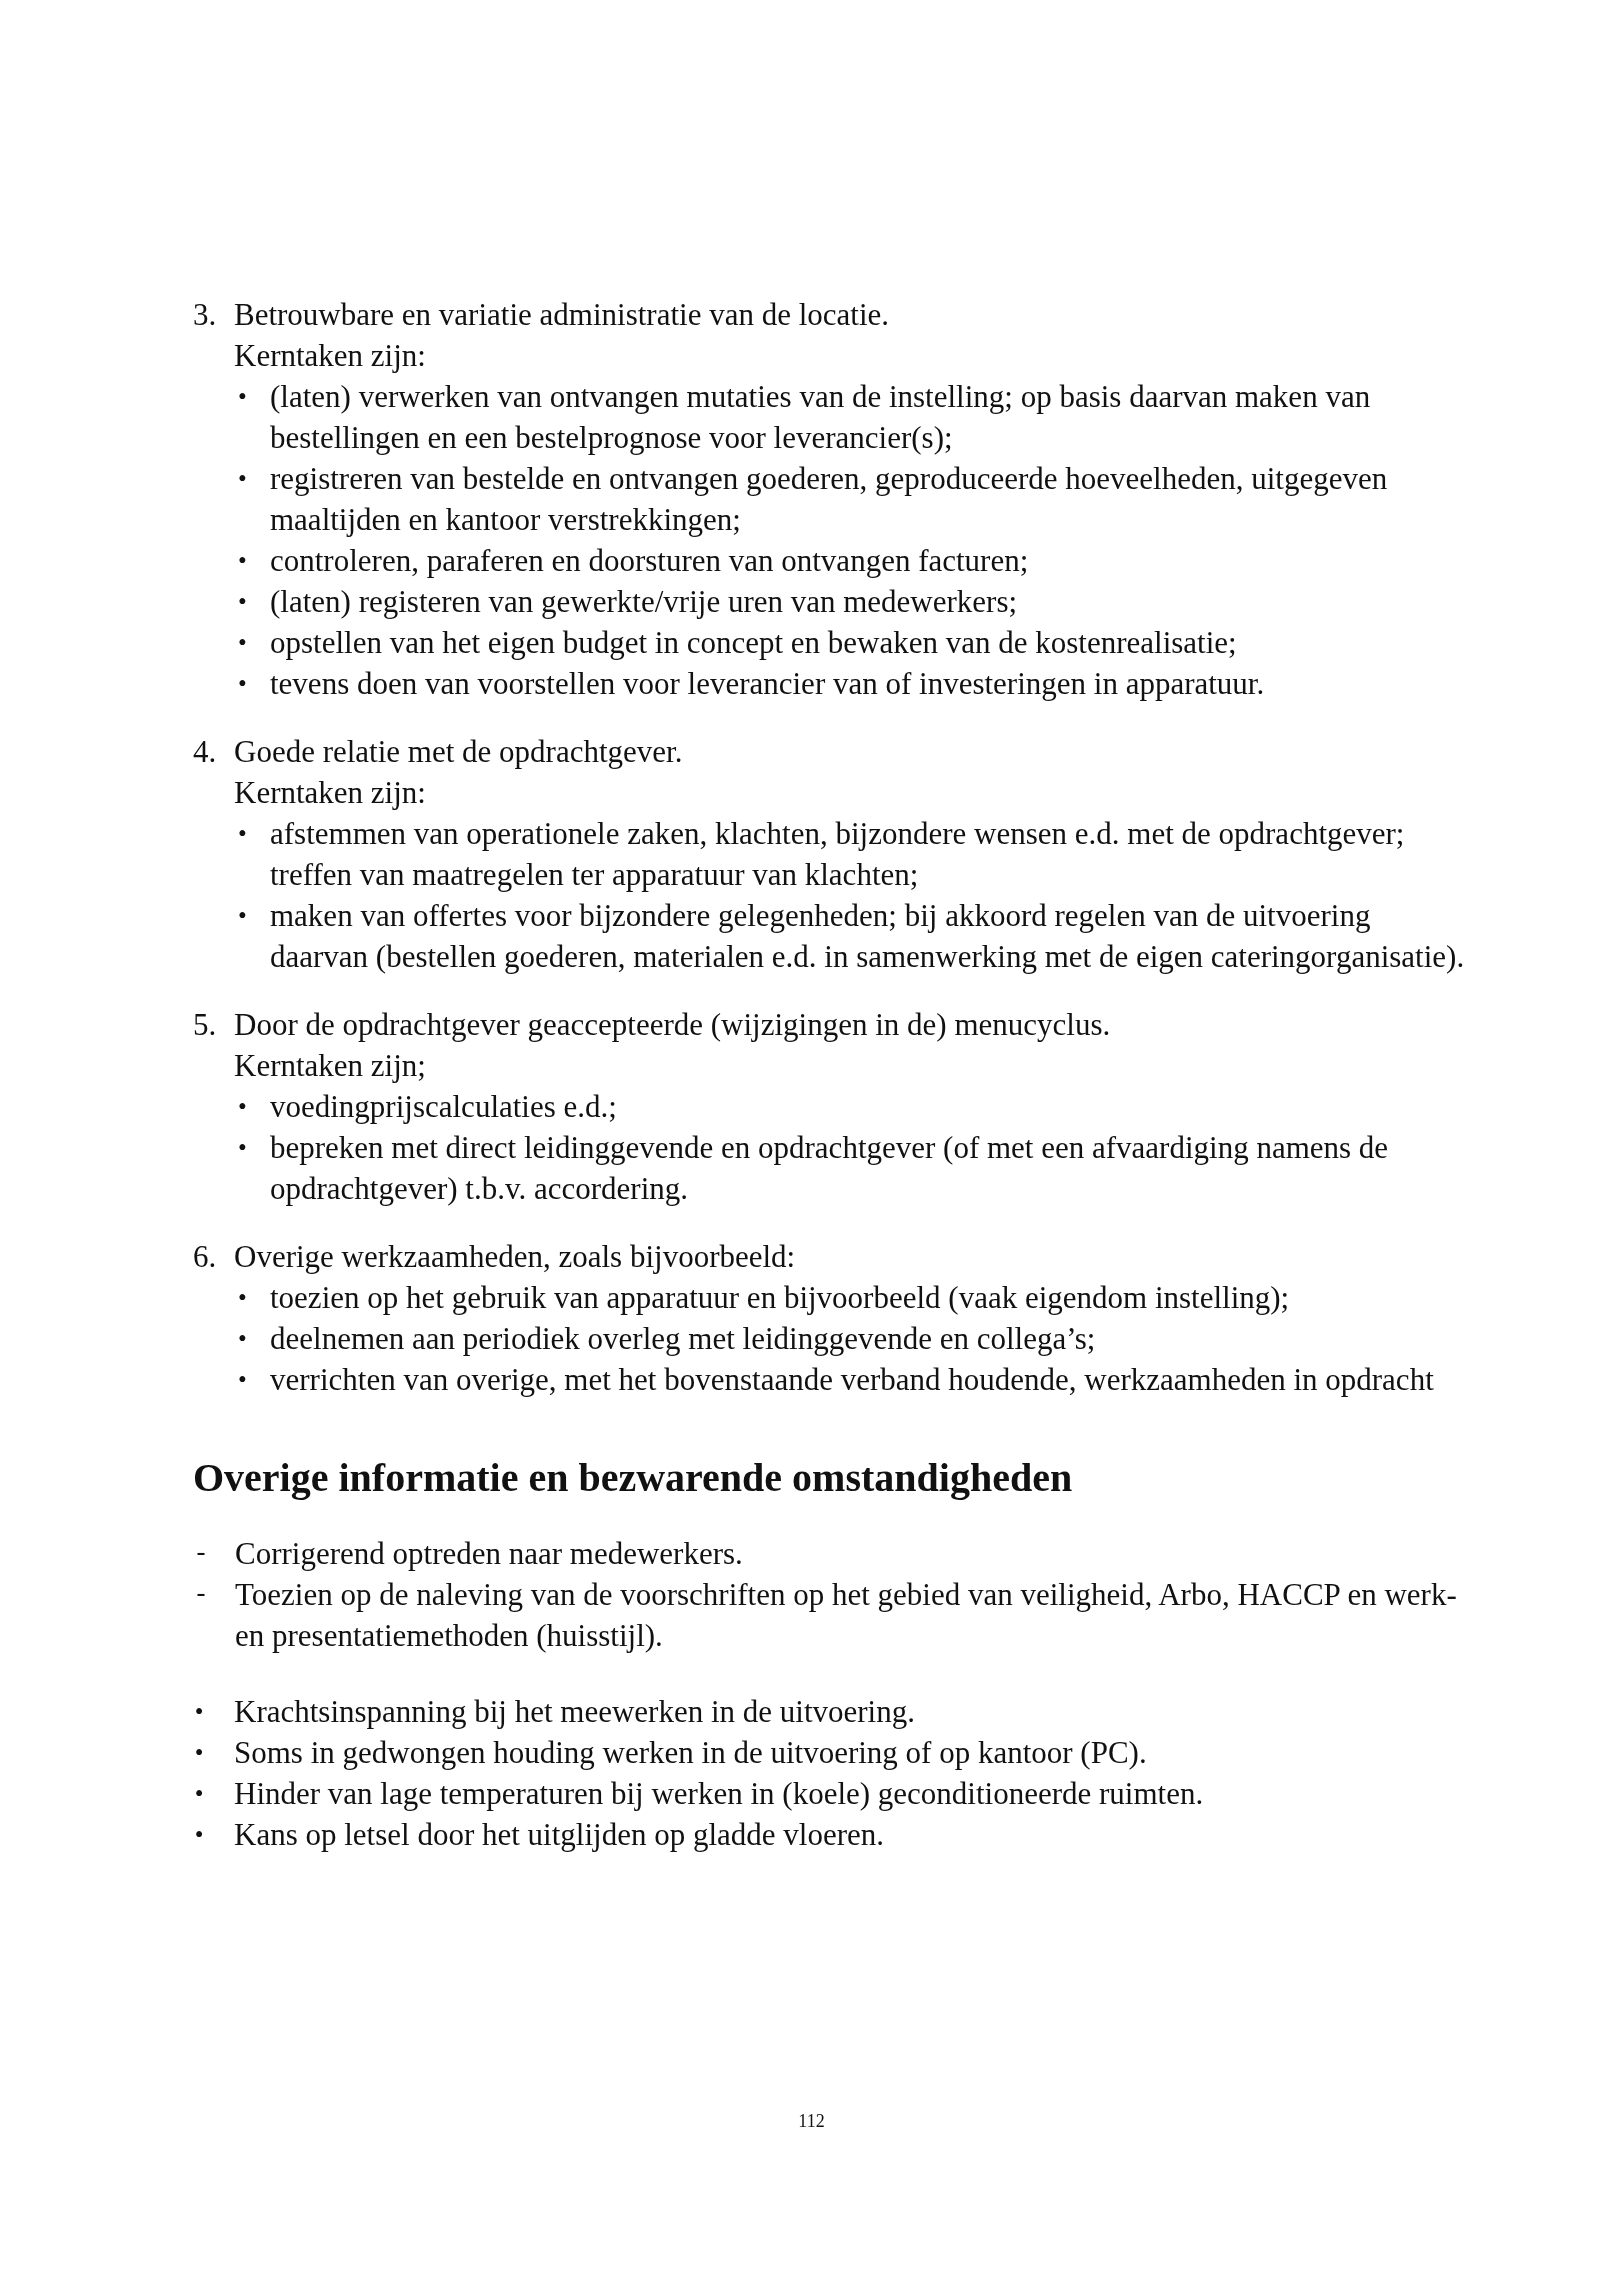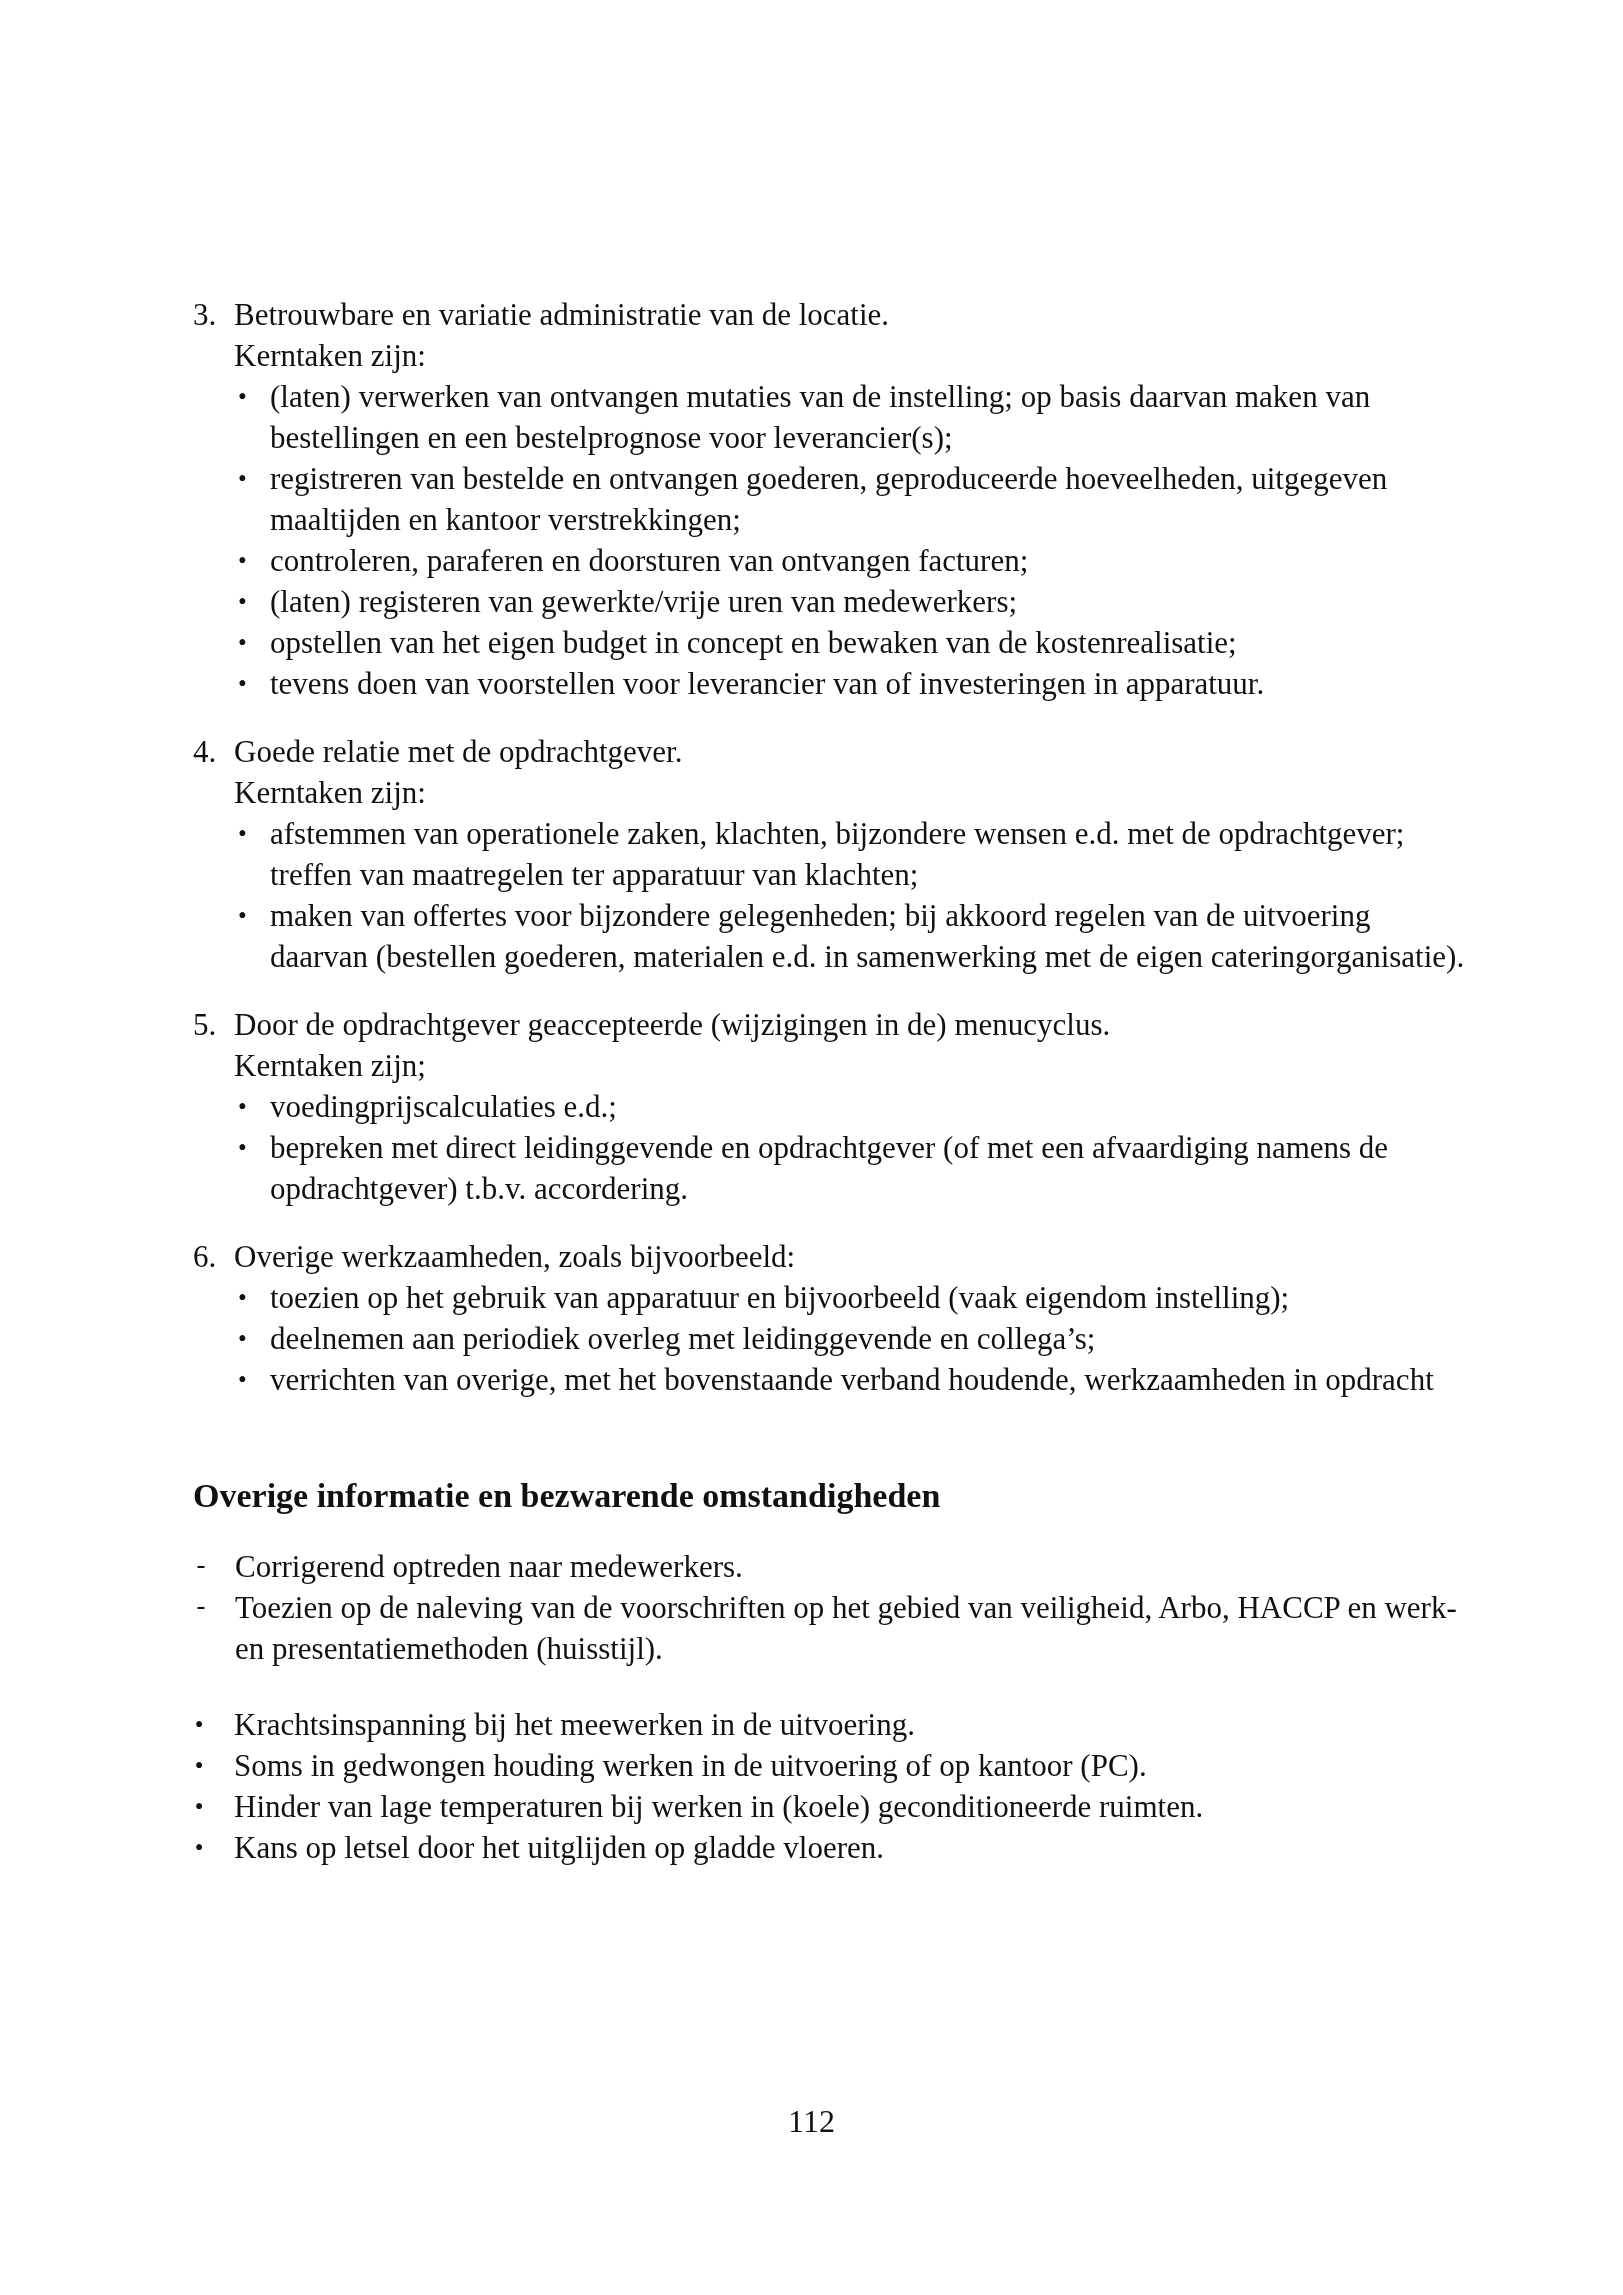--- a/index.html
+++ b/index.html
@@ -44,22 +44,22 @@
   }
   .bullet .marker {
     position: absolute;
     left: 45px;
     top: 0;
     font-size: 25px;
     line-height: 41px;
   }
   
   .big-heading {
-    margin-top: 74px;
-    font-size: 34px;
+    margin-top: 56px;
+    font-size: 40px;
     line-height: 44px;
     font-weight: bold;
     white-space: nowrap;
   }
   
   .dash-items { margin-top: 1.8px; }
   .dash-item {
     position: relative;
     padding-left: 42px;
   }
@@ -82,21 +82,21 @@
     top: 0;
     font-size: 25px;
     line-height: 41px;
   }
   .page-number {
     position: absolute;
     left: 0;
     right: 0;
     top: 2104px;
     text-align: center;
-    font-size: 32px;
+    font-size: 18px;
     line-height: 34px;
   }
 </style>
 </head>
 <body>
 
 <div class="page">
   <div class="content">
 
     <section class="num-section">

